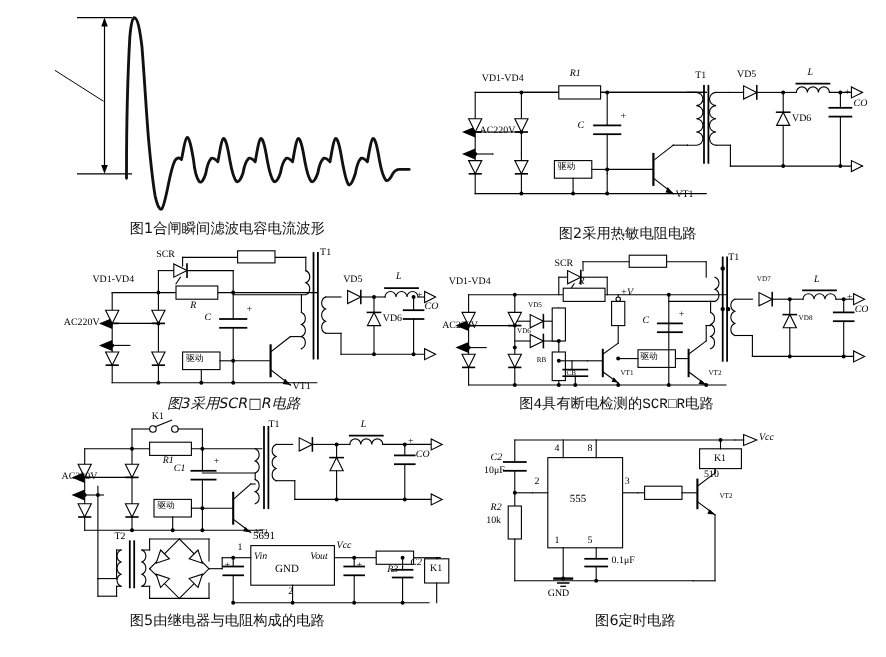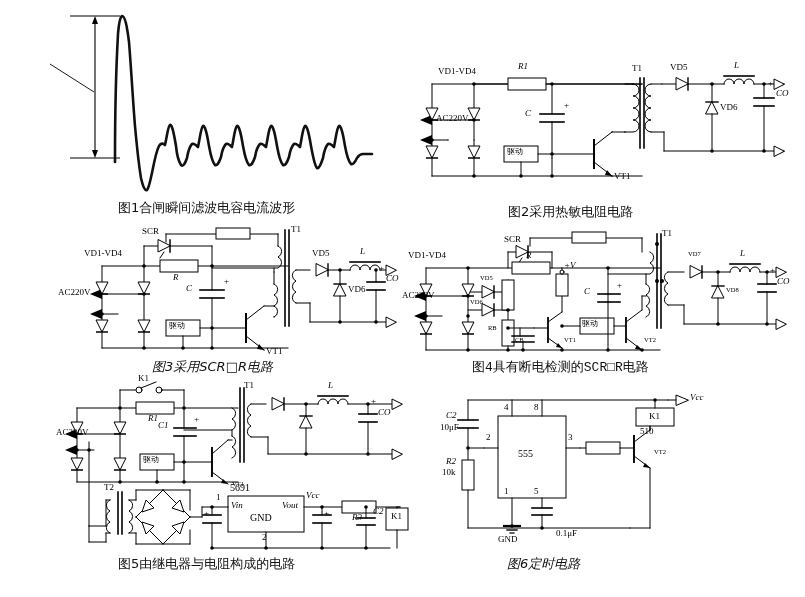--- a/index.html
+++ b/index.html
@@ -759,19 +759,19 @@
   <div class="lbl" style="position:absolute;left:0px;top:34px;">10μF</div>
   <div class="lbli" style="position:absolute;left:6px;top:68px;">R2</div>
   <div class="lbl" style="position:absolute;left:2px;top:79px;">10k</div>
   <div class="lblb" style="position:absolute;left:78px;top:60px;">555</div>
   <div class="lbl" style="position:absolute;left:64px;top:14px;">4</div>
   <div class="lbl" style="position:absolute;left:94px;top:14px;">8</div>
   <div class="lbl" style="position:absolute;left:46px;top:44px;">2</div>
   <div class="lbl" style="position:absolute;left:128px;top:44px;">3</div>
   <div class="lbl" style="position:absolute;left:64px;top:98px;">1</div>
   <div class="lbl" style="position:absolute;left:94px;top:98px;">5</div>
-  <div class="lbl" style="position:absolute;left:116px;top:116px;margin-top:24px;">0.1μF</div>
+  <div class="lbl" style="position:absolute;left:116px;top:116px;">0.1μF</div>
   <div class="lbl" style="position:absolute;left:152px;top:38px;margin-left:48px;">510</div>
   <div class="lblsm" style="position:absolute;left:214px;top:60px;">VT2</div>
   <div class="lbl" style="position:absolute;left:209px;top:23px;">K1</div>
   <div class="lbl" style="position:absolute;left:58px;top:146px;">GND</div>
 </div>
-<div class="cap" style="left:507px;top:555px;font-style:italic;">图6定时电路</div>
+<div class="cap" style="left:541px;top:555px;">图6定时电路</div>
 
 </body></html>

